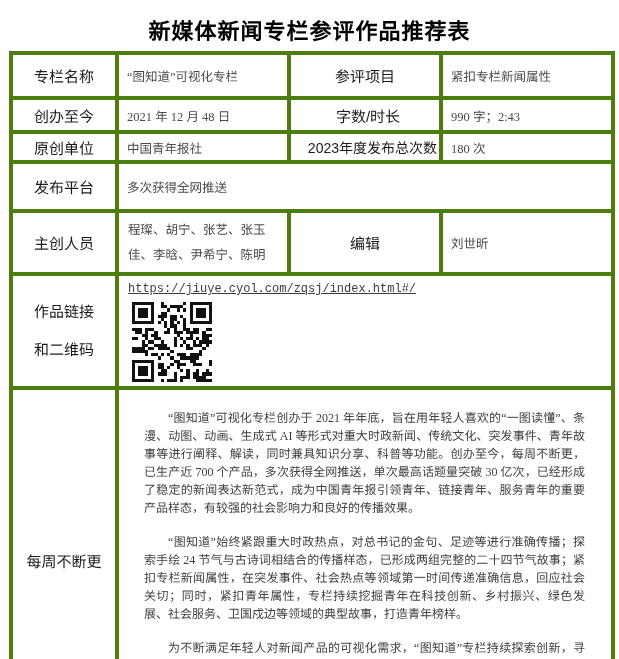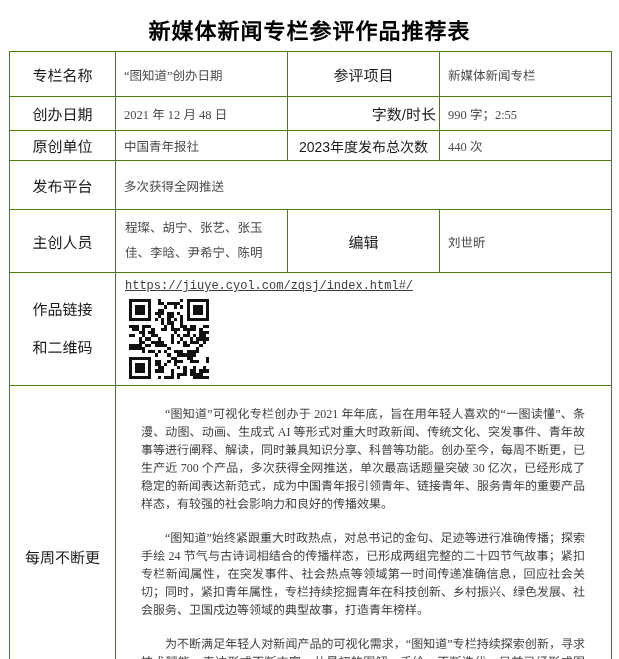--- a/index.html
+++ b/index.html
@@ -25,21 +25,21 @@
     color: #000000;
     letter-spacing: 1px;
   }
   table.form-table {
     border-collapse: collapse;
     table-layout: fixed;
     margin-left: 9px;
     width: 602px;
   }
   td {
-    border: 1px solid #4d7c0f;
+    border: 4px solid #4d7c0f;
     vertical-align: middle;
     overflow: hidden;
   }
   td.lbl {
     font-family: "Liberation Sans", sans-serif;
     font-size: 15px;
     color: #1a1a1a;
     text-align: center;
     padding: 2px 3px;
   }
@@ -51,28 +51,28 @@
     padding: 2px 8px;
   }
   tr.r1 { height: 45px; }
   tr.r2 { height: 34px; }
   tr.r3 { height: 30px; }
   tr.r4 { height: 49px; }
   tr.r5 { height: 63px; }
   tr.r6 { height: 113px; }
   tr.r7 { height: 282px; }
   td.wc-label {
-    text-align: right;
+    text-align: center;
     padding-left: 9px;
   }
   td.tight {
     font-size: 14px;
     padding: 2px 2px;
     white-space: nowrap;
-    text-align: center;
+    text-align: right;
   }
   td.creators-value {
     line-height: 25px;
     padding: 2px 8px 2px 9px;
   }
   td.link-label {
     white-space: pre-line;
     line-height: 38px;
   }
   td.link-cell {
@@ -120,37 +120,37 @@
     <colgroup>
       <col style="width:106px">
       <col style="width:172px">
       <col style="width:152px">
       <col style="width:172px">
     </colgroup>
 
     <tbody>
         <tr class="r1">
       <td class="lbl">专栏名称</td>
-      <td class="val">“图知道”创办日期</td>
+      <td class="val">“图知道”可视化专栏</td>
       <td class="lbl">参评项目</td>
-      <td class="val">新媒体新闻专栏</td>
+      <td class="val">紧扣专栏新闻属性</td>
     </tr>
 
     <tr class="r2">
-      <td class="lbl">创办日期</td>
+      <td class="lbl">创办至今</td>
       <td class="val">2021 年 12 月 48 日</td>
       <td class="lbl wc-label">字数/时长</td>
-      <td class="val">990 字；2:55</td>
+      <td class="val">990 字；2:43</td>
     </tr>
 
     <tr class="r3">
       <td class="lbl">原创单位</td>
       <td class="val">中国青年报社</td>
       <td class="lbl tight">2023年度发布总次数</td>
-      <td class="val">440 次</td>
+      <td class="val">180 次</td>
     </tr>
 
     <tr class="r4">
       <td class="lbl">发布平台</td>
       <td class="val" colspan="3">多次获得全网推送</td>
     </tr>
 
     <tr class="r5">
       <td class="lbl">主创人员</td>
       <td class="val creators-value">程璨、胡宁、张艺、张玉佳、李晗、尹希宁、陈明</td>

